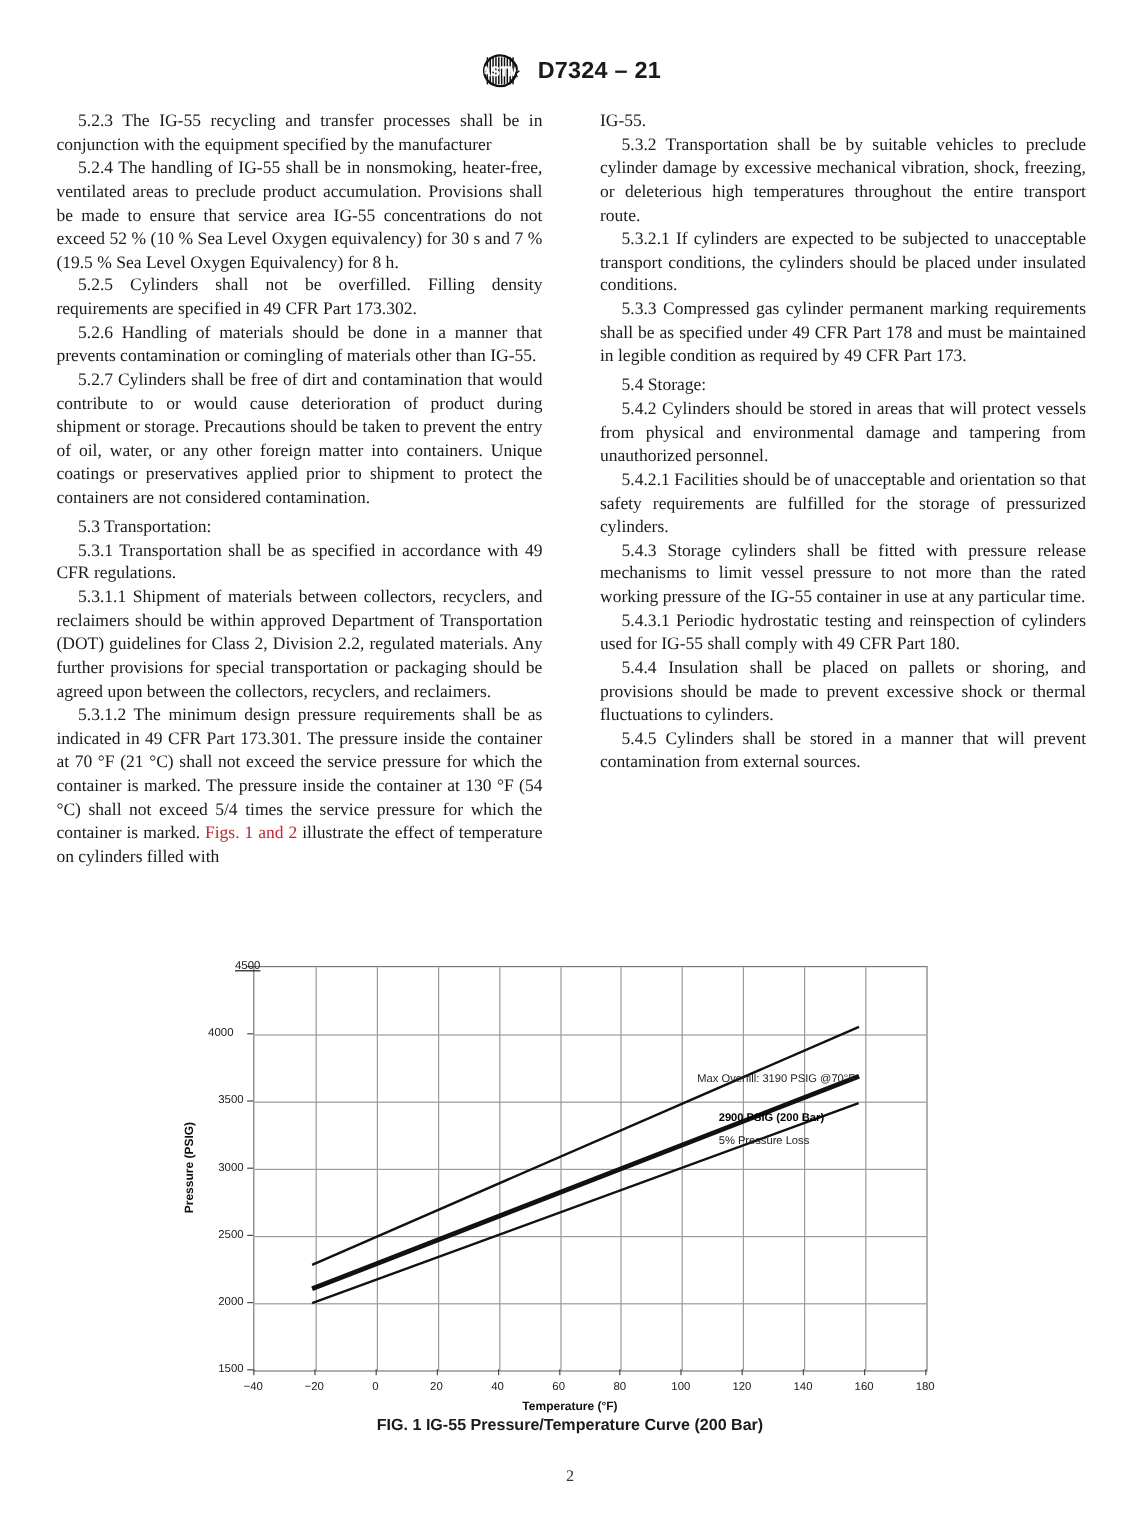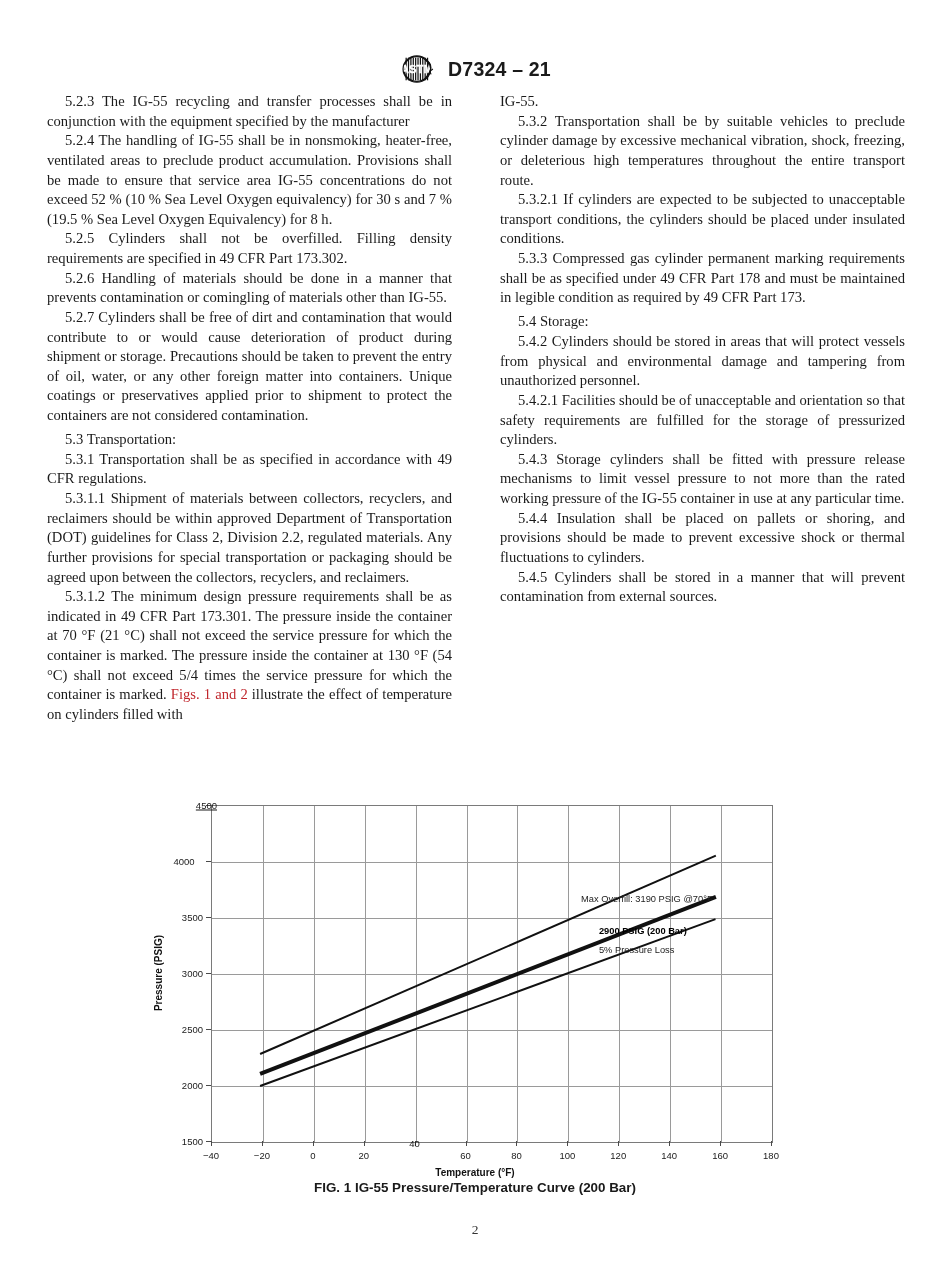--- a/index.html
+++ b/index.html
@@ -9,21 +9,21 @@
     background: #ffffff;
     font-family: "Liberation Serif", serif;
     color: #1a1a1a;
     position: relative;
     overflow: hidden;
   }
 
   
   .page-header {
     position: absolute;
-    top: 54px; left: 0; width: 950px;
+    top: 44px; left: 0; width: 950px;
     display: flex; align-items: center; justify-content: center;
     gap: 11px;
   }
   .astm-logo { width: 38px; height: 30px; display: block; }
   .doc-designation {
     font-family: "Liberation Sans", sans-serif;
     font-weight: bold;
     font-size: 19.5px;
     letter-spacing: 0.2px;
     color: #1a1a1a;
@@ -186,20 +186,21 @@
     <p class="para nohang">IG-55.</p>
     <p class="para">5.3.2  Transportation shall be by suitable vehicles to preclude cylinder damage by excessive mechanical vibration, shock, freezing, or deleterious high temperatures throughout the entire transport route.</p>
     <p class="para">5.3.2.1  If cylinders are expected to be subjected to unacceptable transport conditions, the cylinders should be placed under insulated conditions.</p>
     <p class="para">5.3.3  Compressed gas cylinder permanent marking requirements shall be as specified under 49 CFR Part 178 and must be maintained in legible condition as required by 49 CFR Part 173.</p>
 
     <p class="para section-head spaced"><span>5.4 </span><span class="it">Storage:</span></p>
 
     <p class="para">5.4.2  Cylinders should be stored in areas that will protect vessels from physical and environmental damage and tampering from unauthorized personnel.</p>
     <p class="para">5.4.2.1  Facilities should be of unacceptable and orientation so that safety requirements are fulfilled for the storage of pressurized cylinders.</p>
     <p class="para">5.4.3  Storage cylinders shall be fitted with pressure release mechanisms to limit vessel pressure to not more than the rated working pressure of the IG-55 container in use at any particular time.</p>
+    <p class="para">5.4.3.1  Periodic hydrostatic testing and reinspection of cylinders used for IG-55 shall comply with 49 CFR Part 180.</p>
     <p class="para">5.4.4  Insulation shall be placed on pallets or shoring, and provisions should be made to prevent excessive shock or thermal fluctuations to cylinders.</p>
     <p class="para">5.4.5  Cylinders shall be stored in a manner that will prevent contamination from external sources.</p>
   </div>
 </div>
 
 <div class="figure-wrap">
   <div class="chart-box">
     <div class="plot" id="plot">
         <div class="gline h" style="top: 280px;"></div>
         <div class="gline h" style="top: 224px;"></div>
@@ -241,21 +242,21 @@
       <div class="ytick-label" style="left: 20px; width: 38px; top: 10px; text-decoration: underline;">4500</div>
       <div class="tickmark x" style="left: 52px; top: 346px;"></div>
       <div class="xtick-label" style="left: 52px; top: 355px;">−40</div>
       <div class="tickmark x" style="left: 102.909px; top: 346px;"></div>
       <div class="xtick-label" style="left: 102.909px; top: 355px;">−20</div>
       <div class="tickmark x" style="left: 153.818px; top: 346px;"></div>
       <div class="xtick-label" style="left: 153.818px; top: 355px;">0</div>
       <div class="tickmark x" style="left: 204.727px; top: 346px;"></div>
       <div class="xtick-label" style="left: 204.727px; top: 355px;">20</div>
       <div class="tickmark x" style="left: 255.636px; top: 346px;"></div>
-      <div class="xtick-label" style="left: 255.636px; top: 343px;">40</div>
+      <div class="xtick-label" style="left: 255.636px; top: 355px;">40</div>
       <div class="tickmark x" style="left: 306.545px; top: 346px;"></div>
       <div class="xtick-label" style="left: 306.545px; top: 355px;">60</div>
       <div class="tickmark x" style="left: 357.455px; top: 346px;"></div>
       <div class="xtick-label" style="left: 357.455px; top: 355px;">80</div>
       <div class="tickmark x" style="left: 408.364px; top: 346px;"></div>
       <div class="xtick-label" style="left: 408.364px; top: 355px;">100</div>
       <div class="tickmark x" style="left: 459.273px; top: 346px;"></div>
       <div class="xtick-label" style="left: 459.273px; top: 355px;">120</div>
       <div class="tickmark x" style="left: 510.182px; top: 346px;"></div>
       <div class="xtick-label" style="left: 510.182px; top: 355px;">140</div>

